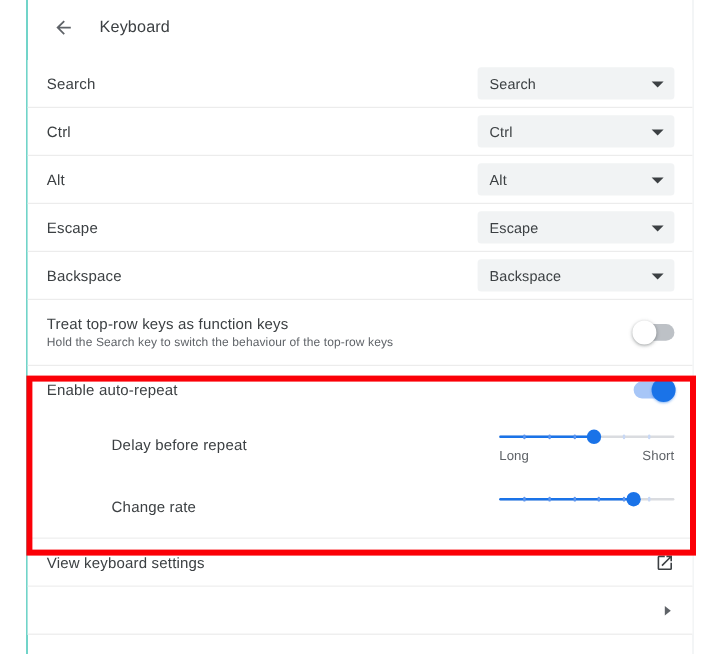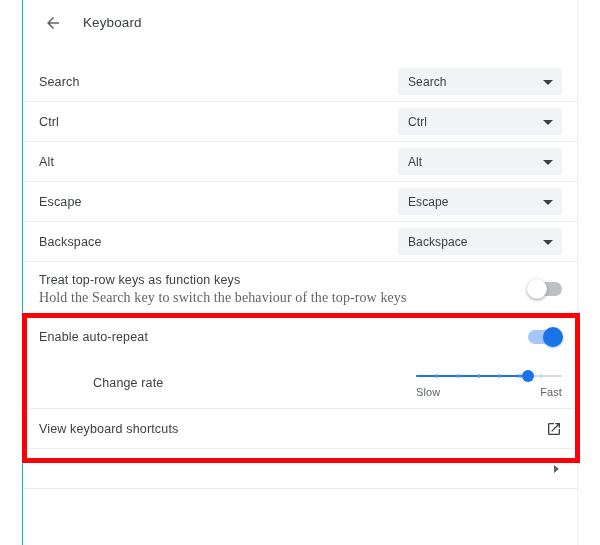--- a/index.html
+++ b/index.html
@@ -58,21 +58,21 @@
     margin-left: 16px;
     font-size: 13.5px;
     color: #3c4043;
     letter-spacing: .1px;
   }
 
   
   .rows {
     position: absolute;
     left: 0;
-    top: 62px;
+    top: 50px;
     width: 100%;
   }
   .row {
     position: relative;
     box-sizing: border-box;
     display: flex;
     align-items: center;
     padding: 0 15px 0 16px;
     border-bottom: 1px solid #ececec;
     background: #fff;
@@ -80,26 +80,25 @@
   .row.h40 { height: 40px; }
   .row.no-border { border-bottom: none; text-align: center; }
 
   .row-label {
     font-size: 12.5px;
     color: #3c4043;
     letter-spacing: .15px;
     white-space: nowrap;
   }
   .row-sub {
-    font-size: 14px;
+    font-size: 10px;
     color: #5f6368;
     letter-spacing: .1px;
     margin-top: 3px;
     white-space: nowrap;
-    font-family: Liberation Serif, serif;
   }
   .label-stack { display: flex; flex-direction: column; justify-content: center; }
   .spacer { flex: 1 1 auto; }
 
   
   .select {
     position: relative;
     width: 164px;
     height: 27px;
     background: #f1f3f4;
@@ -308,45 +307,62 @@
       </div>
 
       <div class="row no-border" style="height:40px;">
         <div class="row-label">Enable auto-repeat</div>
         <div class="spacer"></div>
         <div class="toggle on">
           <div class="knob"></div>
         </div>
       </div>
 
+      <div class="row no-border" style="height:52px;padding-left:70px;">
+        <div class="row-label">Delay before repeat</div>
+        <div class="spacer"></div>
+        <div class="slider-wrap">
+          <div class="slider-track"></div>
+          <div class="slider-fill" style="width: 78.84px;"></div>
+          <div class="slider-ticks">
+              <div class="tick past" style="left: 19.8571px;"></div>
+              <div class="tick past" style="left: 40.7143px;"></div>
+              <div class="tick past" style="left: 61.5714px;"></div>
+              <div class="tick" style="left: 82.4286px;"></div>
+              <div class="tick" style="left: 103.286px;"></div>
+              <div class="tick" style="left: 124.143px;"></div>
+            </div>
+          <div class="slider-thumb" style="left: 78.84px;"></div>
+          <div class="slider-marks">
+            <span>Long</span>
+            <span>Short</span>
+          </div>
+        </div>
+      </div>
 
       <div class="row" style="height:52px;padding-left:70px;">
         <div class="row-label">Change rate</div>
         <div class="spacer"></div>
         <div class="slider-wrap">
           <div class="slider-track"></div>
           <div class="slider-fill" style="width: 112.42px;"></div>
           <div class="slider-ticks">
               <div class="tick past" style="left: 19.8571px;"></div>
               <div class="tick past" style="left: 40.7143px;"></div>
               <div class="tick past" style="left: 61.5714px;"></div>
               <div class="tick past" style="left: 82.4286px;"></div>
               <div class="tick past" style="left: 103.286px;"></div>
               <div class="tick" style="left: 124.143px;"></div>
             </div>
           <div class="slider-thumb" style="left: 112.42px;"></div>
-          <div class="slider-marks">
-            <span>Slow</span>
-            <span>Fast</span>
-          </div>
-        </div>
-      </div>
-
-      <div class="row h40">
-        <div class="row-label">View keyboard shortcuts</div>
+        </div>
+      </div>
+
+      <div class="row h40">
+        <div class="row-label">View keyboard settings</div>
         <div class="spacer"></div>
         <span>
           <svg class="ext-icon" viewBox="0 0 24 24">
             <path d="M19 19H5V5h7V3H5a2 2 0 0 0-2 2v14a2 2 0 0 0 2 2h14c1.1 0 2-.9 2-2v-7h-2v7zM14 3v2h3.59l-9.83 9.83 1.41 1.41L19 6.41V10h2V3h-7z" fill="#3c4043"></path>
           </svg>
         </span>
       </div>
 
       <div class="row h40">
         <div class="spacer"></div>

